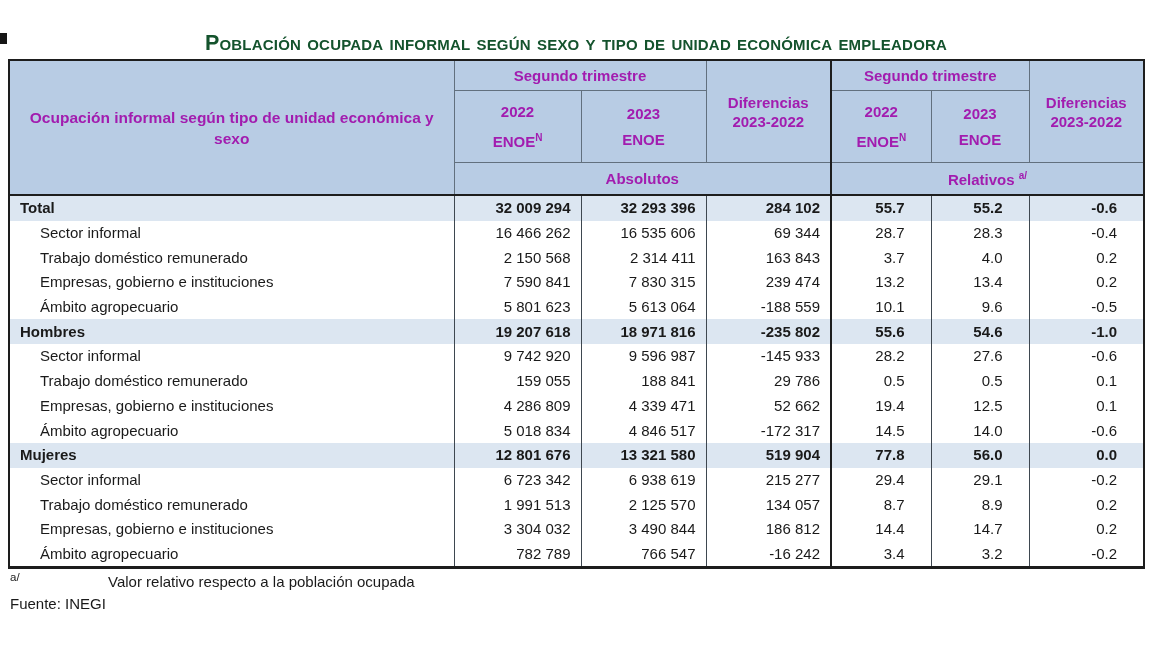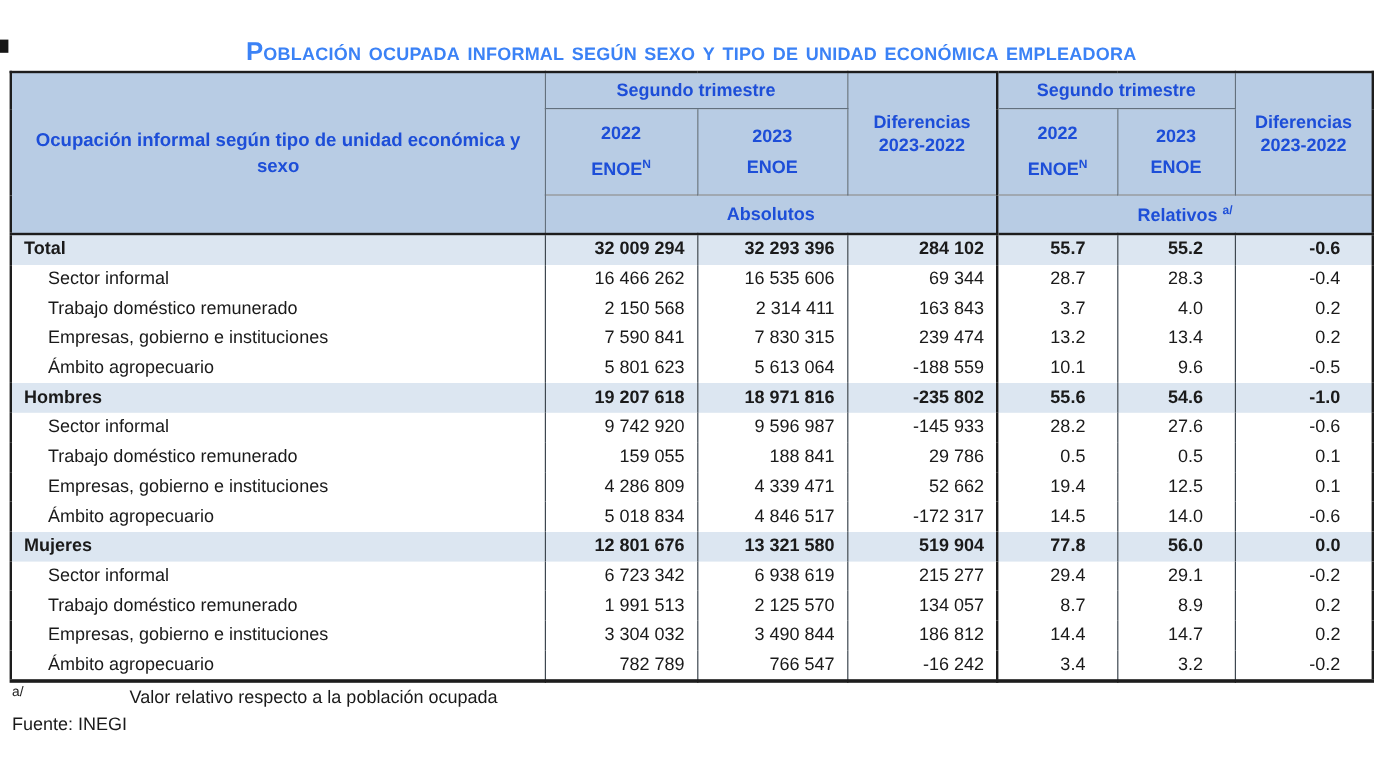--- a/index.html
+++ b/index.html
@@ -23,42 +23,42 @@
   }
   .page-title {
     margin: 31px 8px 3px 8px;
     width: 1136px;
     text-align: center;
     font-weight: bold;
     font-size: 21.5px;
     line-height: 25px;
     font-variant: small-caps;
     letter-spacing: 0.2px;
-    color: #3b82f6;
+    color: #14532d;
     white-space: nowrap;
   }
   table.tbl {
     border-collapse: collapse;
     table-layout: fixed;
     margin-left: 8px;
     width: 1135px;
     border: 2px solid #1d1d1d;
     border-bottom-width: 3px;
   }
   .tbl th, .tbl td {
     font-size: 15px;
     overflow: hidden;
   }
   
   .tbl thead th {
     background: #B8CCE4;
     border: 1px solid #62707e;
     font-weight: bold;
     text-align: center;
-    color: #1d4ed8;
+    color: #a21caf;
     padding: 0;
   }
   .tbl thead { border-bottom: 2px solid #1d1d1d; }
   th.stub {
     text-align: left;
     vertical-align: middle;
     padding-left: 10px;
     padding-right: 16px;
     font-size: 15.5px;
     line-height: 21px;

